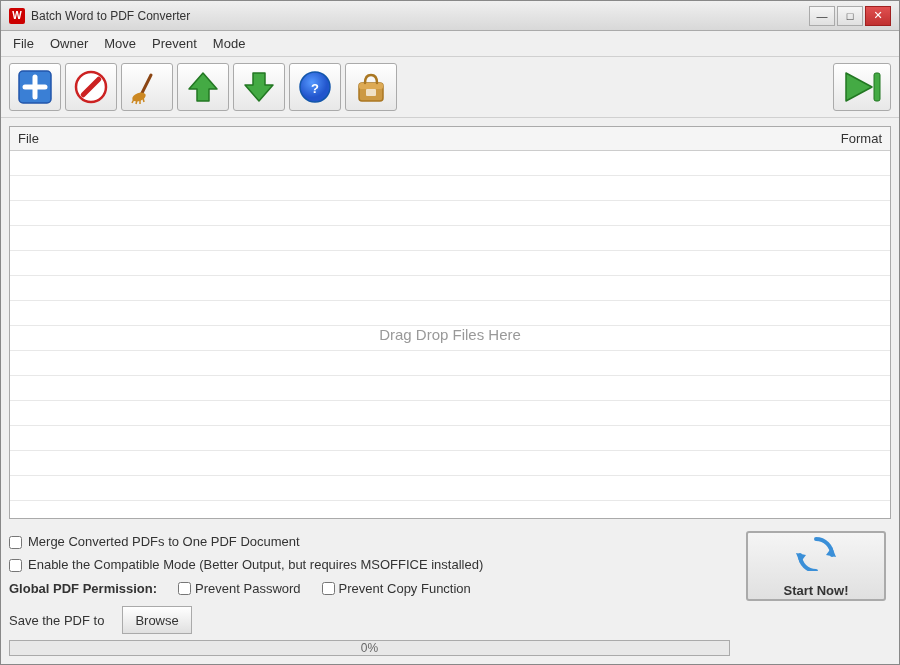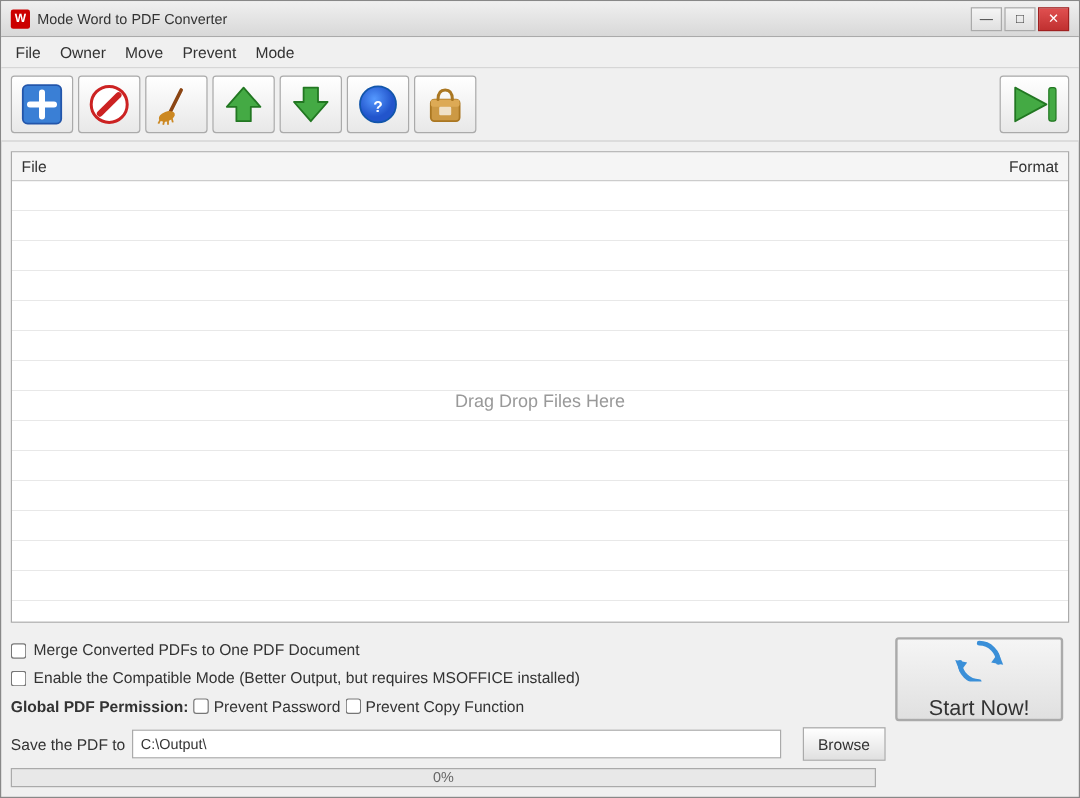--- a/index.html
+++ b/index.html
@@ -37,21 +37,21 @@
       content: '';
       position: absolute;
       top: 0; left: 0; right: 0; bottom: 0;
       background-image: repeating-linear-gradient(transparent, transparent 24px, #e8e8e8 24px, #e8e8e8 25px);
       pointer-events: none;
     }
     .checkbox-row { display: flex; align-items: flex-end; gap: 6px; padding: 3px 0; }
     .checkbox-row label { color: #333; cursor: pointer; }
     .checkbox-row input[type=checkbox] { cursor: pointer; }
 
-    .permission-row { display: flex; align-items: center; gap: 4px; padding: 4px 0; }
+    .permission-row { display: flex; align-items: center; gap: 21px; padding: 4px 0; }
     .permission-label { font-weight: bold; color: #333; white-space: nowrap; }
     .permission-check { display: flex; align-items: center; gap: 4px; }
     .permission-check label { color: #333; cursor: pointer; }
     .owner-password-input { flex: 1; height: 24px; border: 1px solid #aaa; background: #e8e8e8; padding: 0 6px; color: #999; font-size: 12px; }
 
     .save-row { display: flex; align-items: center; gap: 6px; padding: 4px 0; }
     .save-label { color: #333; white-space: nowrap; }
     .save-path-input { flex: 1; height: 24px; border: 1px solid #aaa; padding: 0 6px; background: white; font-size: 12px; color: #333; }
     .browse-btn { height: 28px; padding: 0 12px; border: 1px solid #aaa; background: linear-gradient(to bottom, #ffffff, #e0e0e0); cursor: pointer; color: #333; margin-left: 12px; }
     .progress-bar-container { flex: 1; height: 18px; border: 1px solid #aaa; background: #e8e8e8; margin-right: 8px; position: relative; display: flex; align-items: center; justify-content: center; }
@@ -64,21 +64,21 @@
     .bottom-right { width: 145px; flex-shrink: 0; }
   </style>
 </head>
 <body>
 
 <div class="window">
 
   <div class="title-bar">
     <div class="title-bar-left">
       <div class="title-bar-icon">W</div>
-      <span class="title-bar-title">Mode Word to PDF Converter</span>
+      <span class="title-bar-title">Batch Word to PDF Converter</span>
     </div>
     <div class="title-bar-controls">
       <button class="title-btn">—</button>
       <button class="title-btn">□</button>
       <button class="title-btn close">✕</button>
     </div>
   </div>
 
   <div class="menu-bar">
     <span class="menu-item">File</span>
@@ -197,38 +197,37 @@
           <label for="print-cb">Prevent Password</label>
         </div>
         <div class="permission-check">
           <input type="checkbox" id="copy-cb" style="">
           <label for="copy-cb">Prevent Copy Function</label>
         </div>
       </div>
 
       <div class="save-row">
         <span class="save-label">Save the PDF to</span>
-        <input type="text" class="save-path-input" value="C:\Output\" style="">
         <button class="browse-btn">Browse</button>
       </div>
 
       <div class="progress-bar-container">
         <span class="progress-text">0%</span>
       </div>
     </div>
 
     <div class="bottom-right">
       <button class="start-btn">
         <span style="font-size:32px; color:#3a8fd8;">
           <svg width="48" height="36" viewBox="0 0 48 36">
 
             <path d="M24,4 A16,16 0 0,1 40,20" fill="none" stroke="#3a8fd8" stroke-width="4" stroke-linecap="round"></path>
             <polygon points="40,12 44,22 34,20" fill="#3a8fd8"></polygon>
             <path d="M24,36 A16,16 0 0,1 8,20" fill="none" stroke="#3a8fd8" stroke-width="4" stroke-linecap="round"></path>
             <polygon points="8,28 4,18 14,20" fill="#3a8fd8"></polygon>
           </svg>
         </span>
-        <span style="font-weight:normal; font-size:18px; color:#333;">Start Now!</span>
+        <span style="font-weight:bold; font-size:13px; color:#333;">Start Now!</span>
       </button>
     </div>
   </div>
 
 </div>
 
 </body></html>

